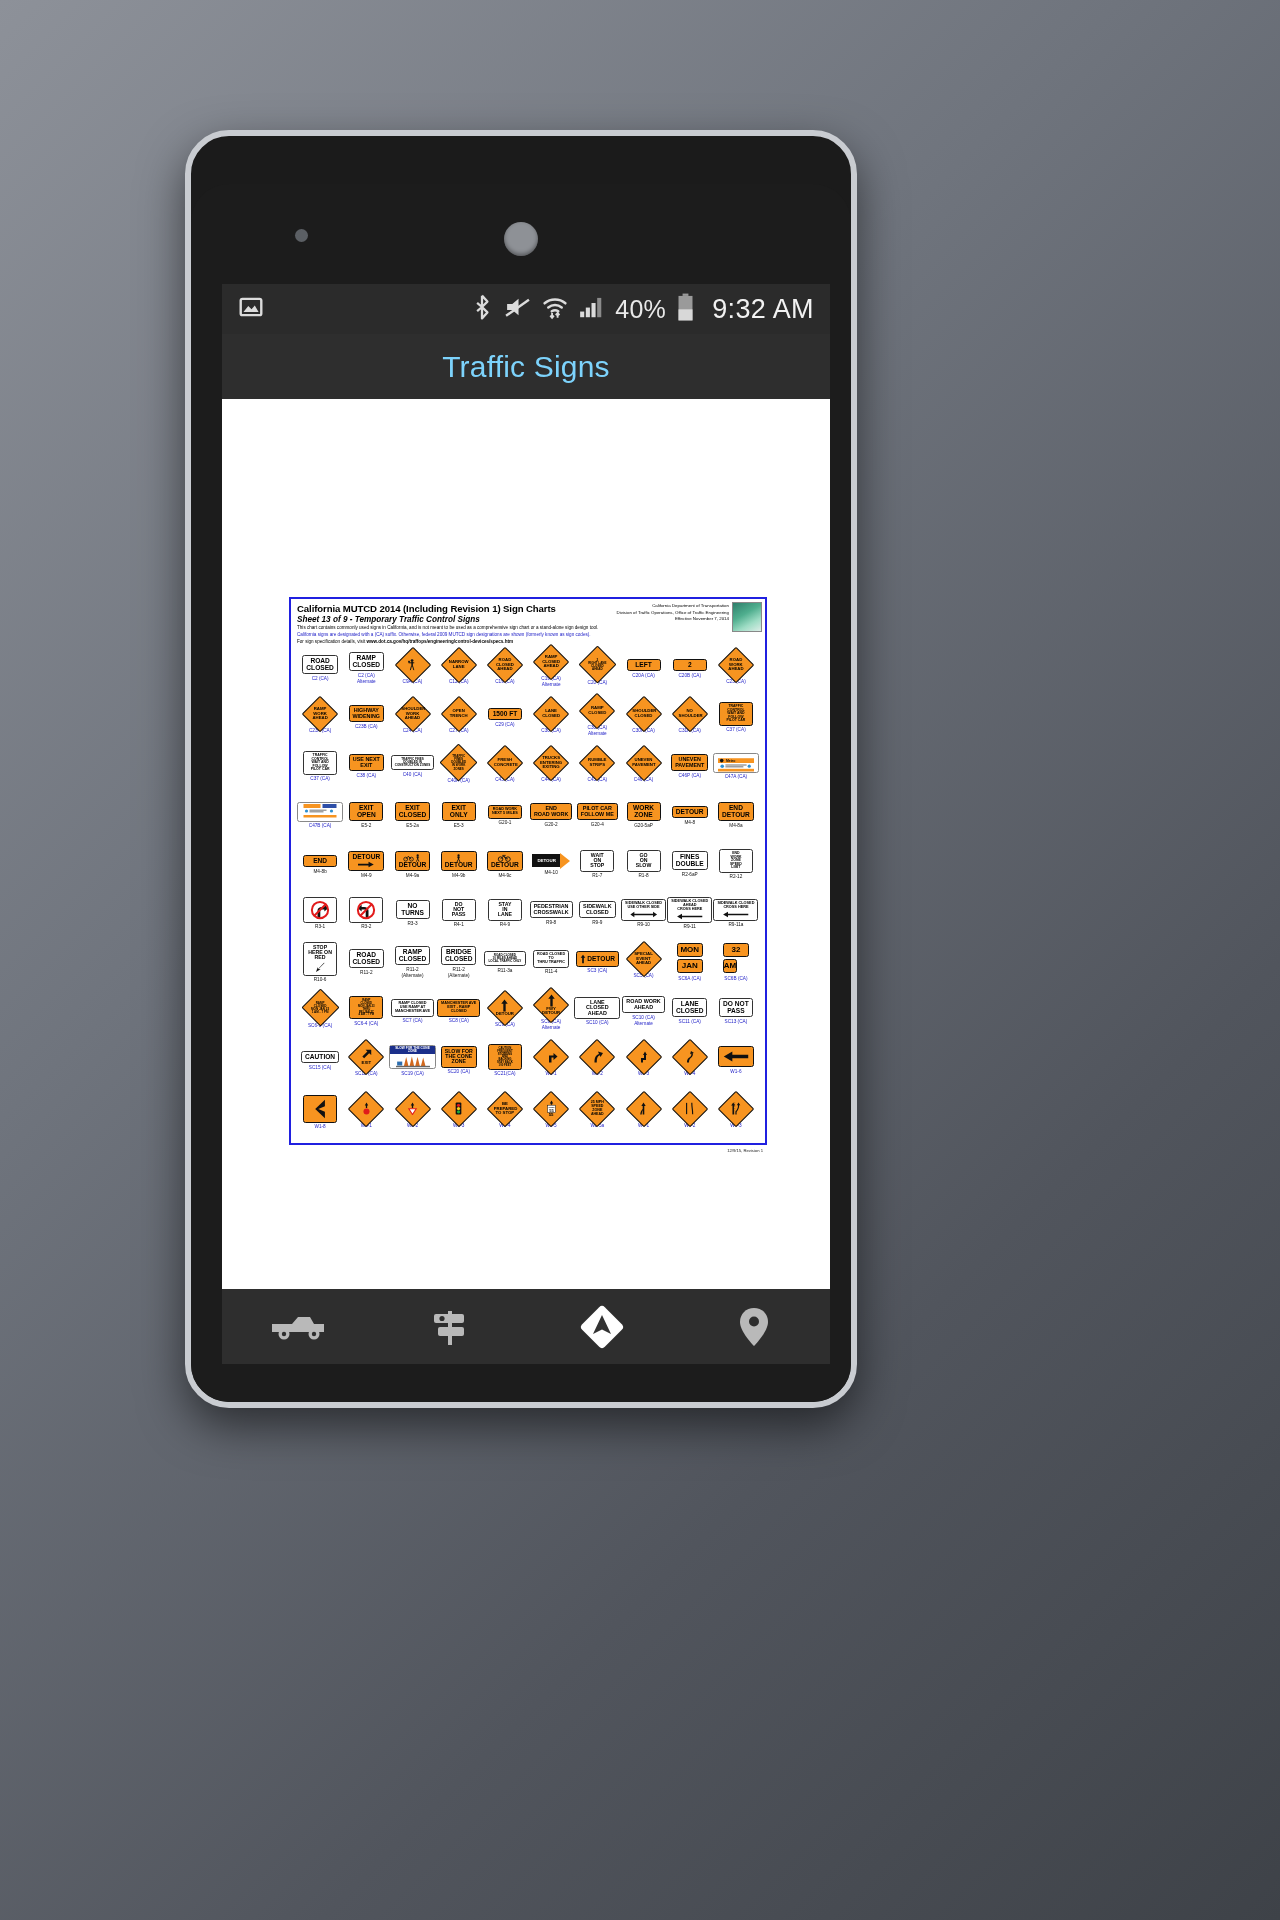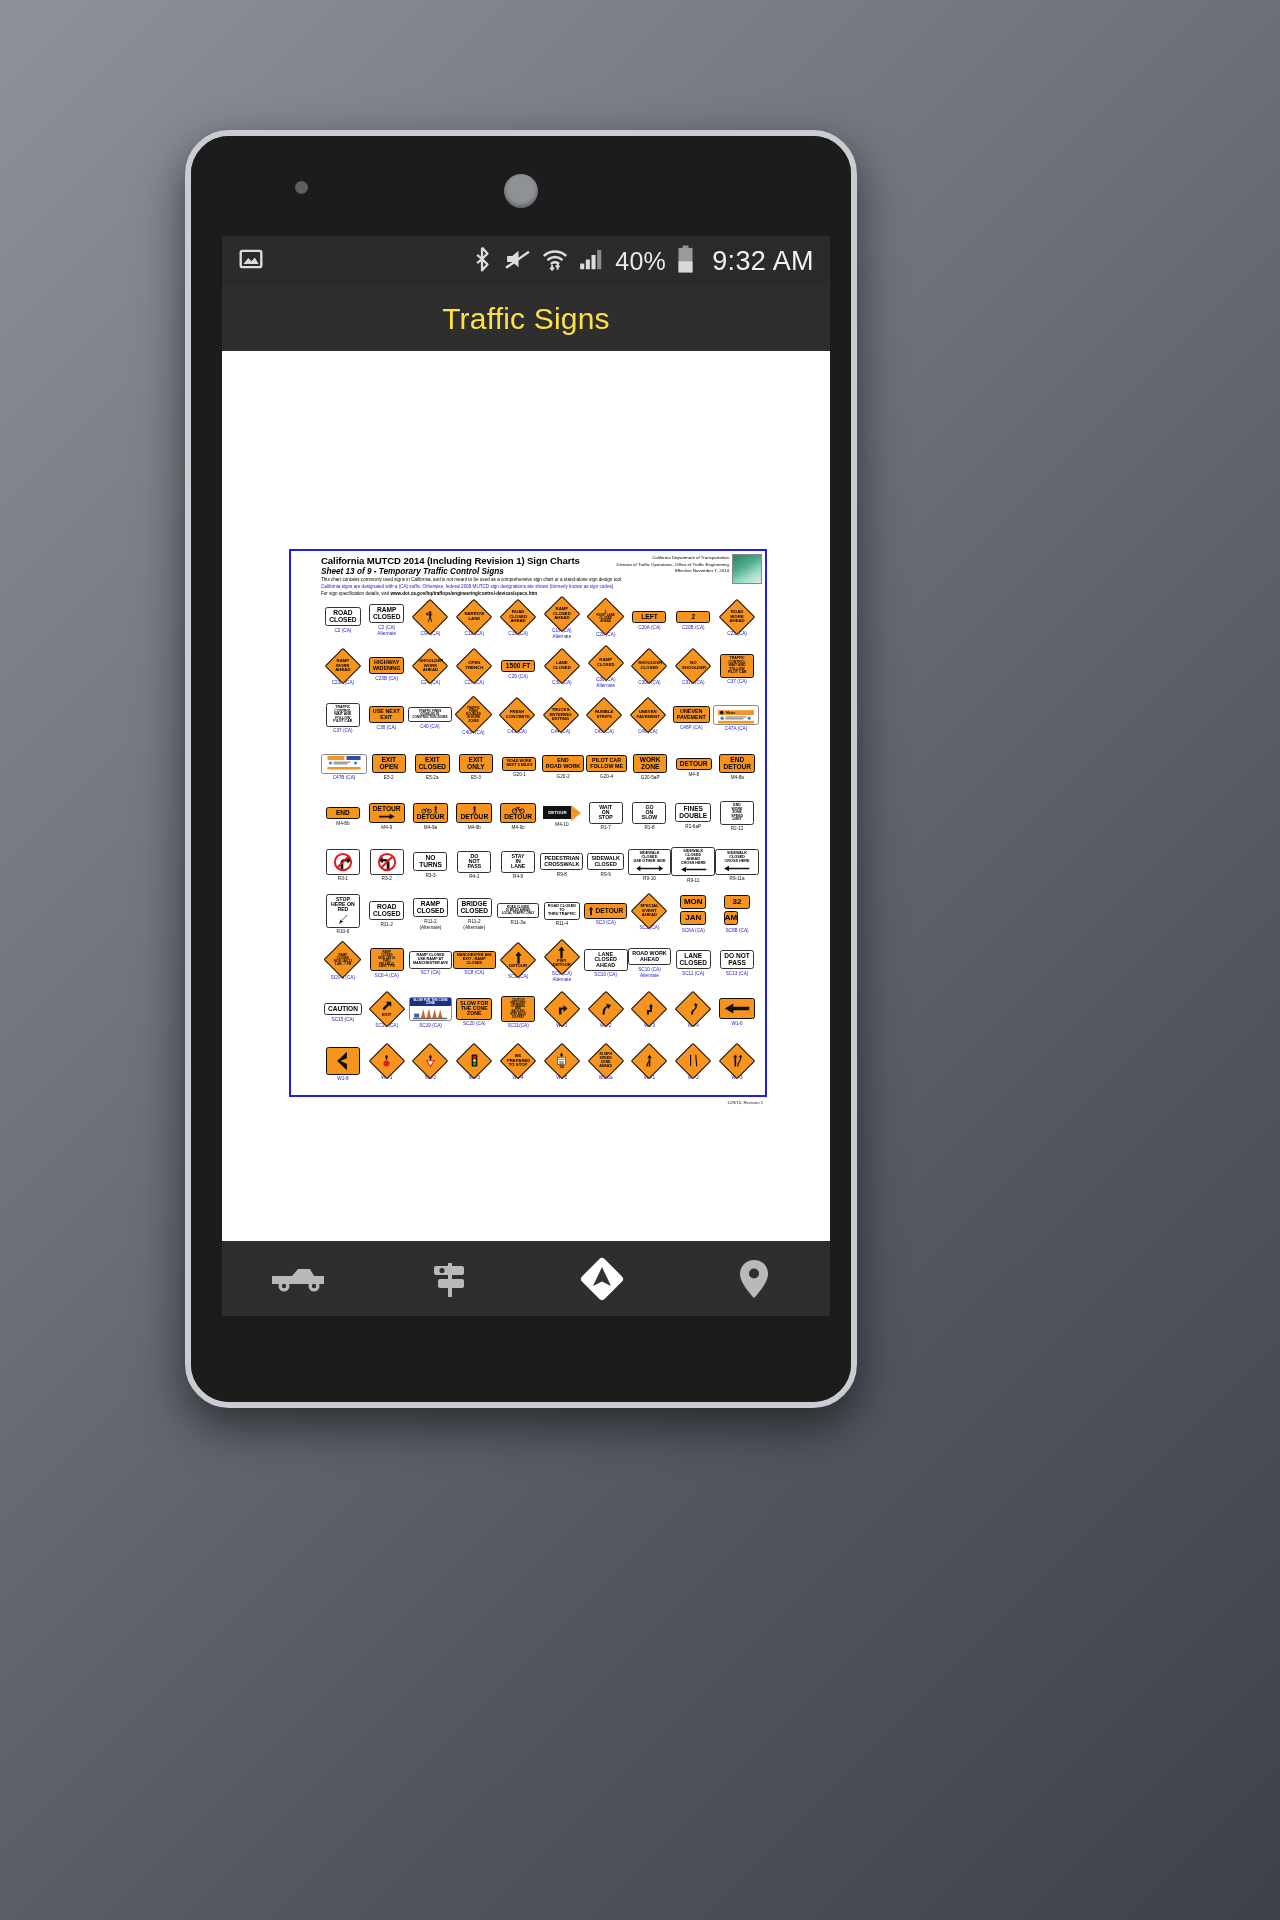--- a/index.html
+++ b/index.html
@@ -11,21 +11,21 @@
   }
 
   
   #phone{
     position:absolute; left:185px; top:130px; width:672px; height:1278px;
     background:#1b1b1b;
     border:6px solid #c9ccd1;
     border-radius:44px;
     box-shadow:0 18px 46px rgba(0,0,0,.55);
   }
-  #phone-inner{ position:absolute; inset:0; border-radius:38px; background:#1c1c1c; overflow:hidden;}
+  #phone-inner{ position:absolute; inset:0; border-radius:38px; background:#1c1c1c; overflow:hidden;margin-top:48px;}
 
   #earpiece{ position:absolute; left:50%; top:38px; transform:translateX(-50%); width:34px;height:34px;
     border-radius:50%; background:#8e9196; box-shadow:inset 0 -2px 4px rgba(0,0,0,.4);}
   #front-cam{ position:absolute; left:104px; top:45px; width:13px;height:13px;border-radius:50%;
     background:#5b5f64;}
 
   
   #statusbar{
     position:absolute; left:31px; top:100px; width:608px; height:50px;
     background:#2b2b2b; display:flex; align-items:center; padding:0 16px;
@@ -34,39 +34,39 @@
   #status-right{margin-left:auto;display:flex;align-items:center;gap:11px;}
   .sicon{ display:block; }
   #battery-pct{ color:#e9e9e9; font-size:25px; letter-spacing:.3px; }
   #clock{ color:#f2f2f2; font-size:27px; letter-spacing:.4px; margin-left:7px;}
 
   
   #actionbar{
     position:absolute; left:31px; top:150px; width:608px; height:65px;
     background:#2e2e2e; display:flex; align-items:center; justify-content:center;
   }
-  #app-title{ color:#fde047; font-size:30px; font-weight:400; letter-spacing:.2px;}
+  #app-title{ color:#7dd3fc; font-size:30px; font-weight:400; letter-spacing:.2px;}
 
   
   #content{
     position:absolute; left:31px; top:215px; width:608px; height:890px;
     background:#ffffff; overflow:hidden;
   }
 
   
   #bottomnav{
     position:absolute; left:31px; top:1105px; width:608px; height:75px;
     background:#2e2e2e; display:flex; align-items:center;
   }
   .navbtn{ flex:1; display:flex; align-items:center; justify-content:center; cursor:pointer;}
 
   
   #chart{
     position:absolute; left:67px; top:198px; width:478px; height:548px;
-    background:#fff; border:2px solid #2020e0;padding-left:24px;
+    background:#fff; border:2px solid #2020e0;
   }
   #chart-head{ padding:4px 5px 2px 6px; position:relative; height:45px;}
   .h-title{ font-size:9.6px; font-weight:bold; color:#000; letter-spacing:-.1px;}
   .h-sub{ font-size:8.2px; font-weight:bold; font-style:italic; color:#000; margin-top:.5px;}
   .h-line{ font-size:4.6px; color:#000; margin-top:1.2px; line-height:1.35;}
   .h-line.blue{ color:#2323c8; }
   .h-line b{ font-weight:bold;}
   #h-right{ position:absolute; right:36px; top:4px; text-align:right;}
   .hr-line{ font-size:4.4px; color:#000; line-height:1.5;}
   #h-logo{ position:absolute; right:3px; top:3px; width:30px;height:30px;

